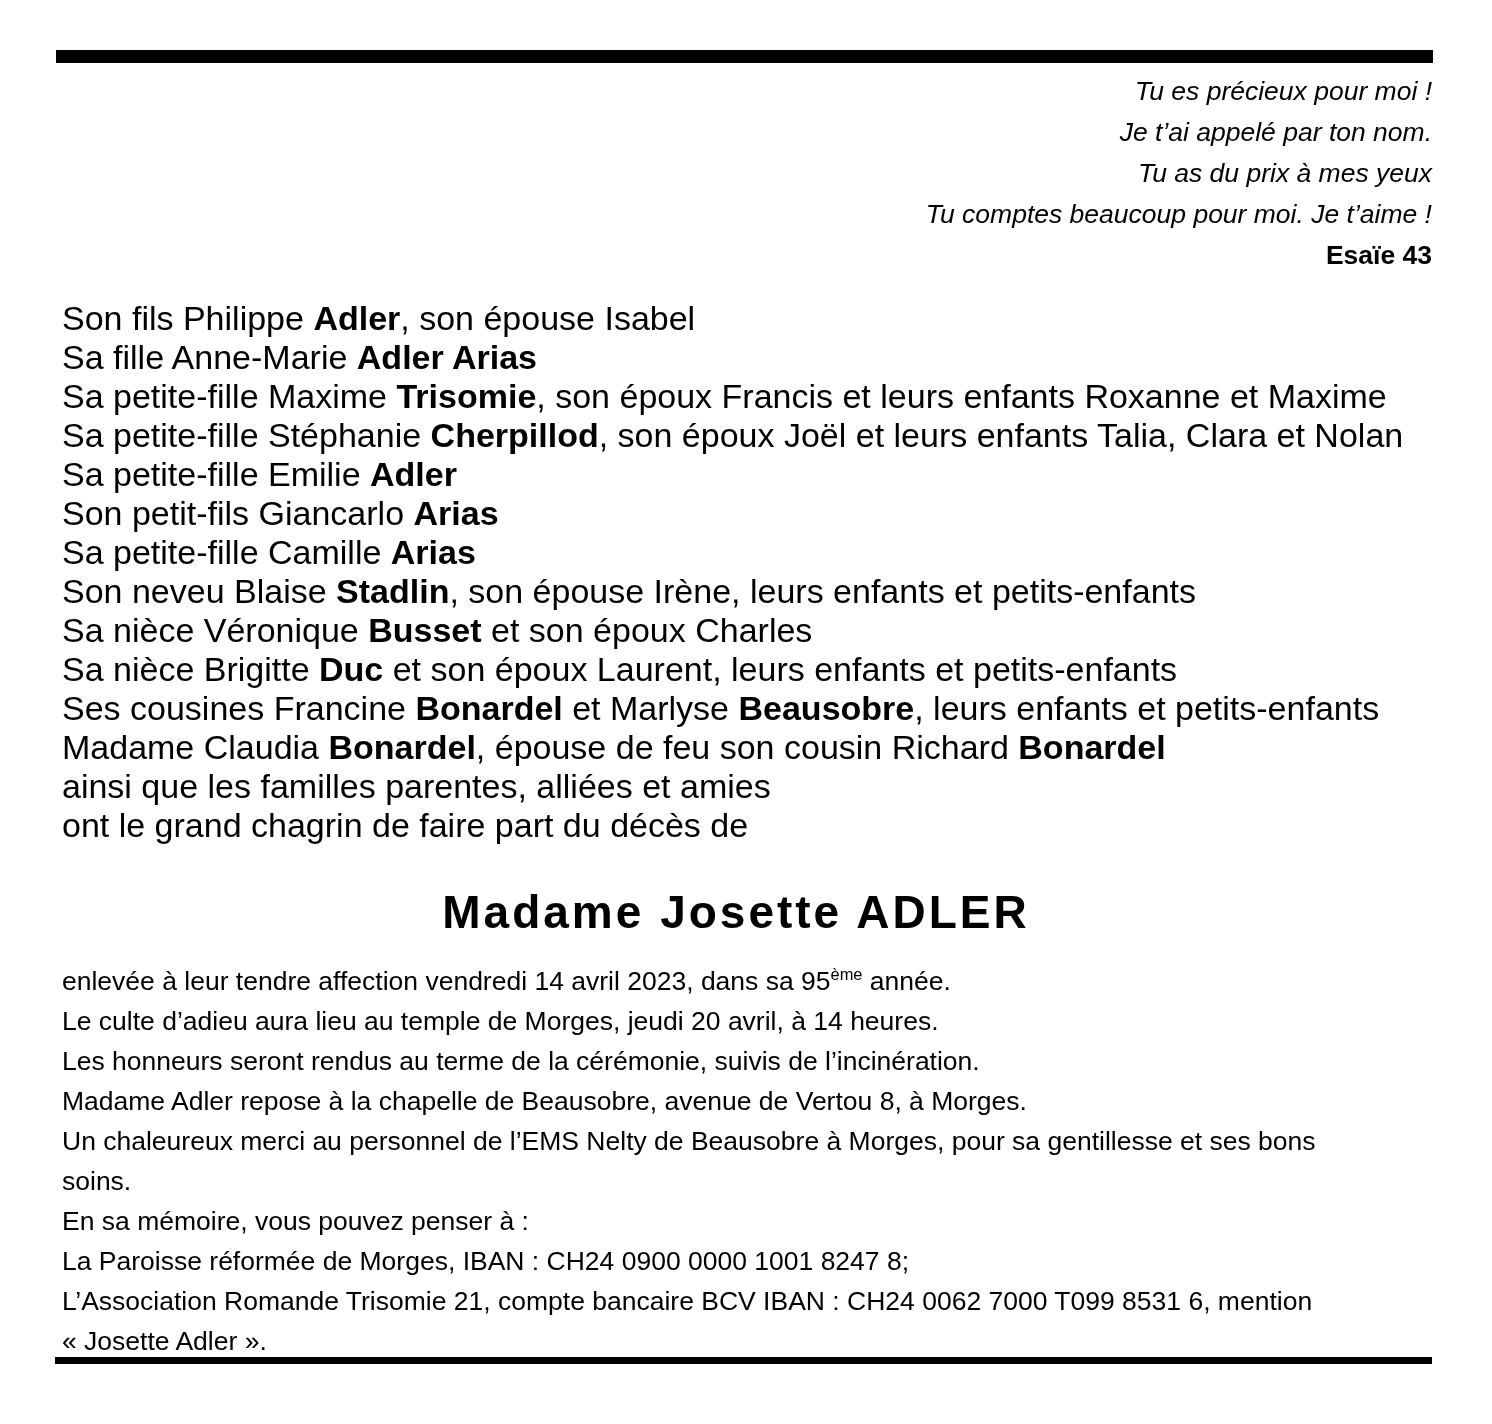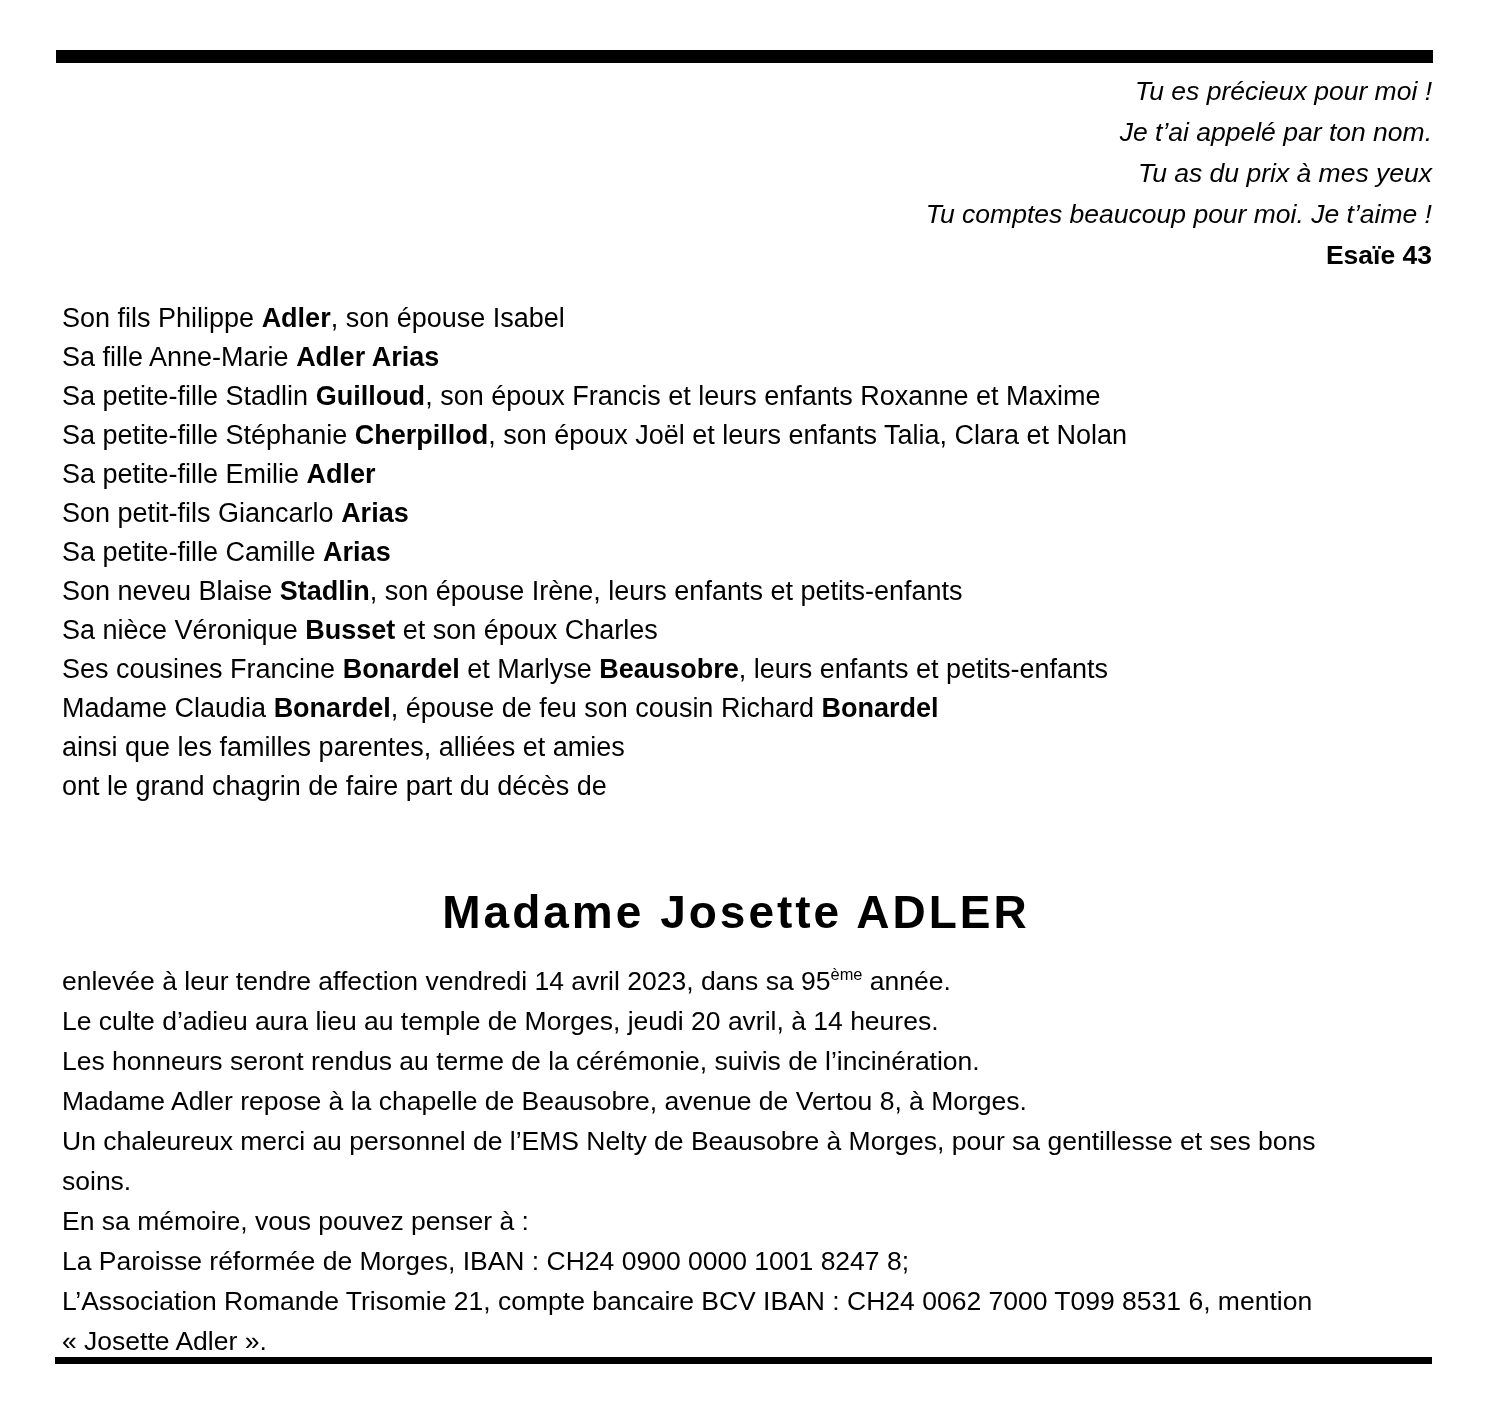--- a/index.html
+++ b/index.html
@@ -48,21 +48,21 @@
   .epigraph .attribution {
     font-style: normal;
     white-space: nowrap;
     font-weight: bold;
   }
   .family {
     position: absolute;
     left: 62px;
     top: 299px;
     right: 40px;
-    font-size: 27px;
+    font-size: 34px;
     line-height: 39px;
   }
   .family .line {
     white-space: nowrap;
   }
   .title {
     position: absolute;
     left: 0;
     right: 20px;
     top: 876px;
@@ -107,27 +107,28 @@
         <div class="line">Je t’ai appelé par ton nom.</div>
         <div class="line">Tu as du prix à mes yeux</div>
         <div class="line">Tu comptes beaucoup pour moi. Je t’aime !</div>
       </div>
     <div class="attribution">Esaïe 43</div>
   </div>
 
   <div class="family">
       <div class="line"><span>Son fils Philippe </span><b>Adler</b><span>, son épouse Isabel</span></div>
       <div class="line"><span>Sa fille Anne-Marie </span><b>Adler Arias</b></div>
-      <div class="line"><span>Sa petite-fille Stadlin </span><b>Guilloud</b><span>, son époux Francis et leurs enfants Roxanne et Maxime</span></div>
+      <div class="line"><span>Sa petite-fille Maxime </span><b>Trisomie</b><span>, son époux Francis et leurs enfants Roxanne et Maxime</span></div>
       <div class="line"><span>Sa petite-fille Stéphanie </span><b>Cherpillod</b><span>, son époux Joël et leurs enfants Talia, Clara et Nolan</span></div>
       <div class="line"><span>Sa petite-fille Emilie </span><b>Adler</b></div>
       <div class="line"><span>Son petit-fils Giancarlo </span><b>Arias</b></div>
       <div class="line"><span>Sa petite-fille Camille </span><b>Arias</b></div>
       <div class="line"><span>Son neveu Blaise </span><b>Stadlin</b><span>, son épouse Irène, leurs enfants et petits-enfants</span></div>
       <div class="line"><span>Sa nièce Véronique </span><b>Busset</b><span> et son époux Charles</span></div>
+      <div class="line"><span>Sa nièce Brigitte </span><b>Duc</b><span> et son époux Laurent, leurs enfants et petits-enfants</span></div>
       <div class="line"><span>Ses cousines Francine </span><b>Bonardel</b><span> et Marlyse </span><b>Beausobre</b><span>, leurs enfants et petits-enfants</span></div>
       <div class="line"><span>Madame Claudia </span><b>Bonardel</b><span>, épouse de feu son cousin Richard </span><b>Bonardel</b></div>
       <div class="line"><span>ainsi que les familles parentes, alliées et amies</span></div>
       <div class="line"><span>ont le grand chagrin de faire part du décès de</span></div>
     </div>
 
   <h1 class="title">Madame Josette ADLER</h1>
 
   <div class="details">
       <div class="line"><span>enlevée à leur tendre affection vendredi 14 avril 2023, dans sa 95</span><sup>ème</sup><span> année.</span></div>

